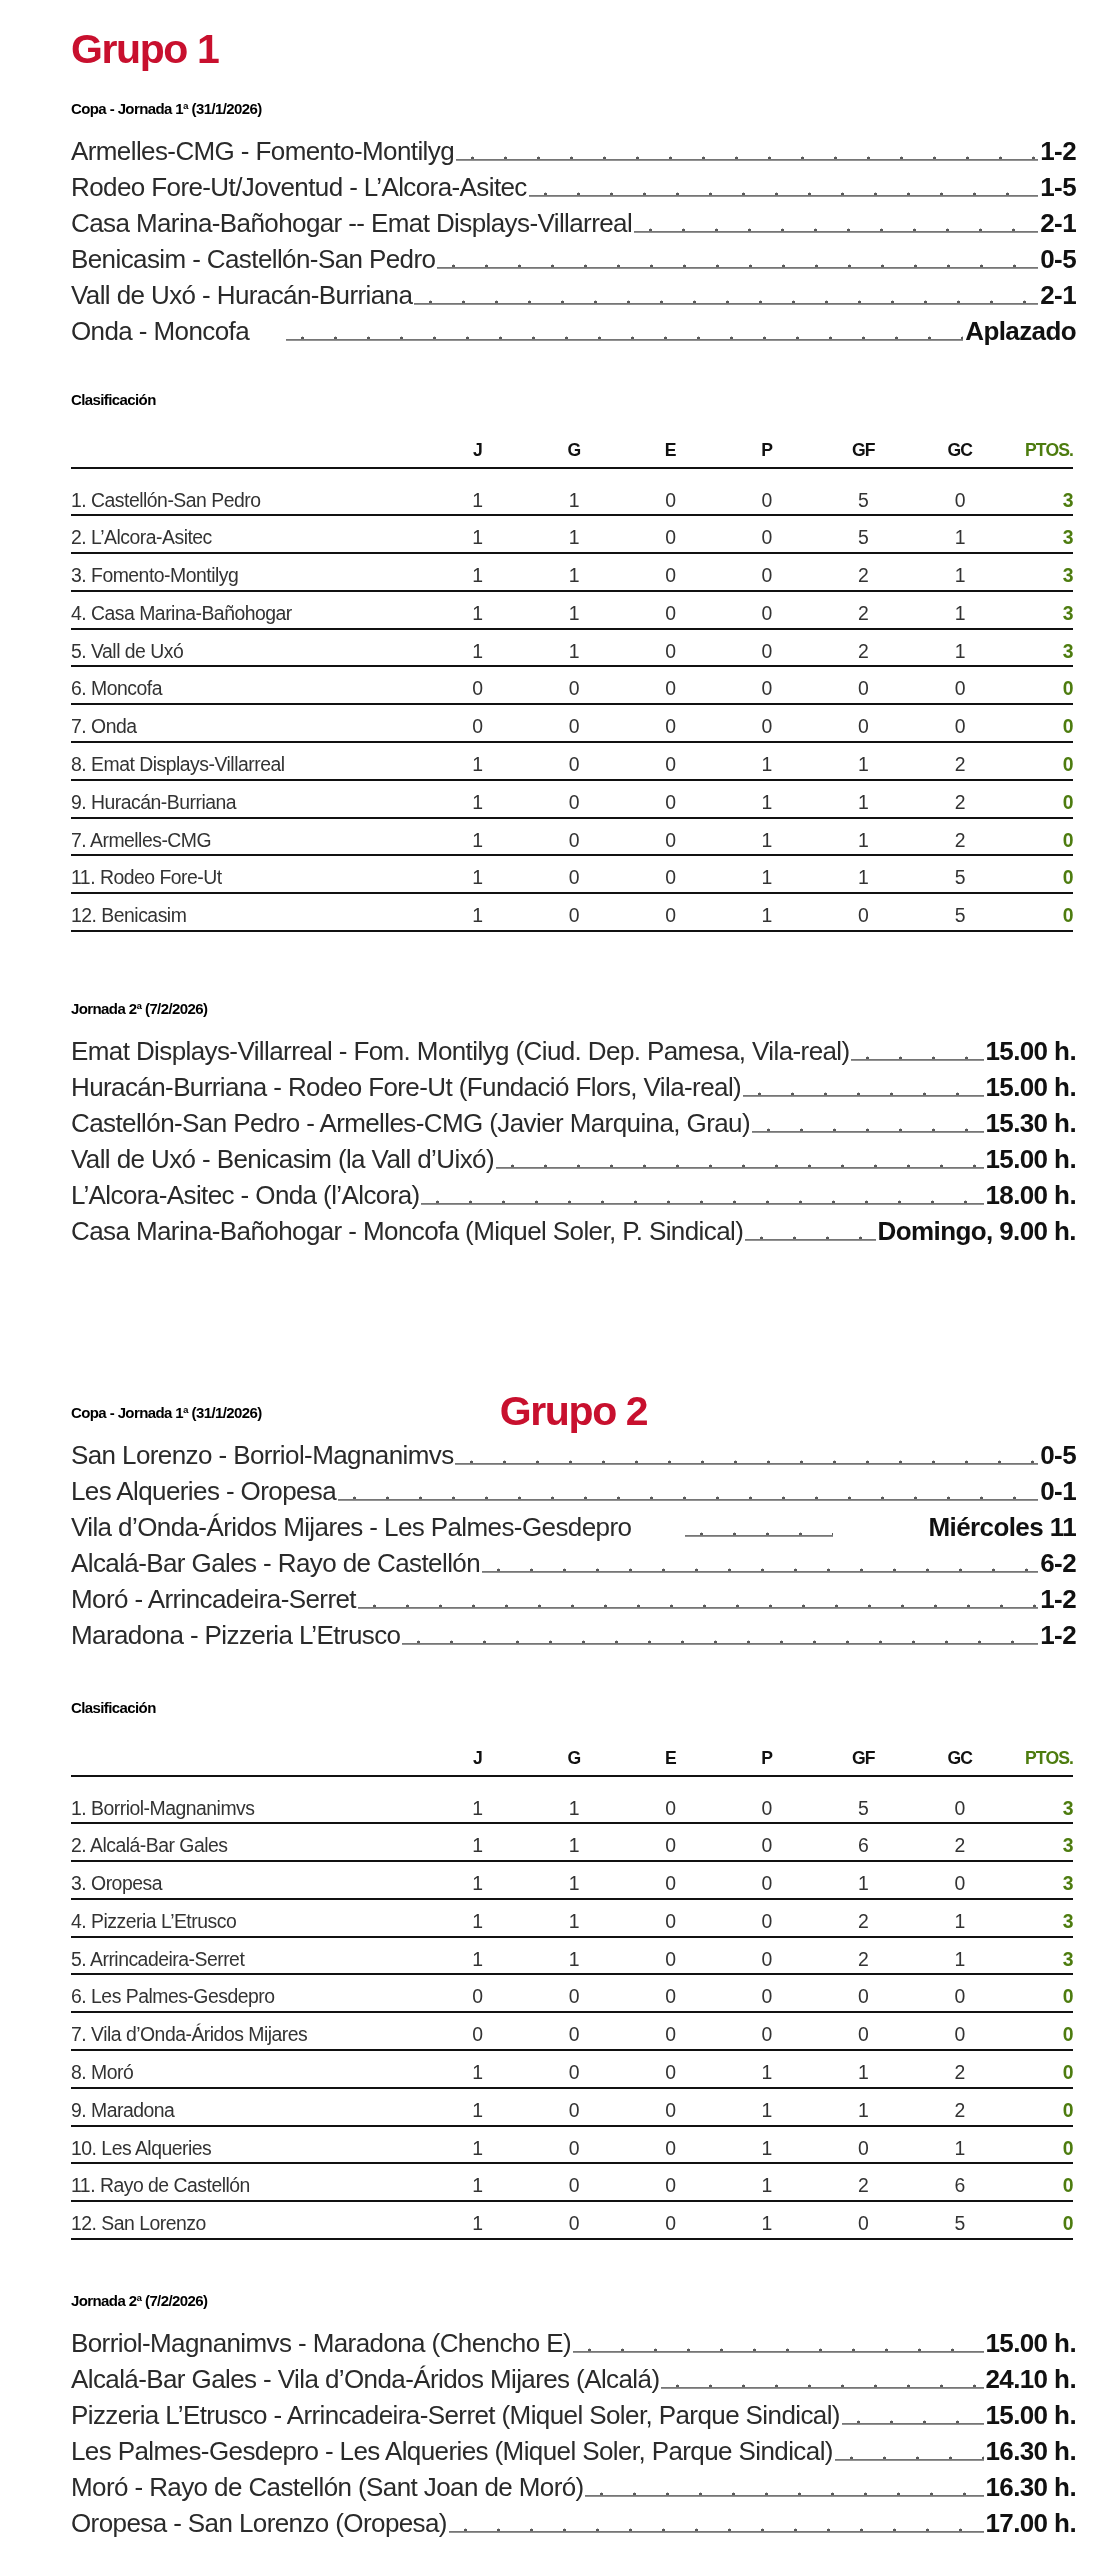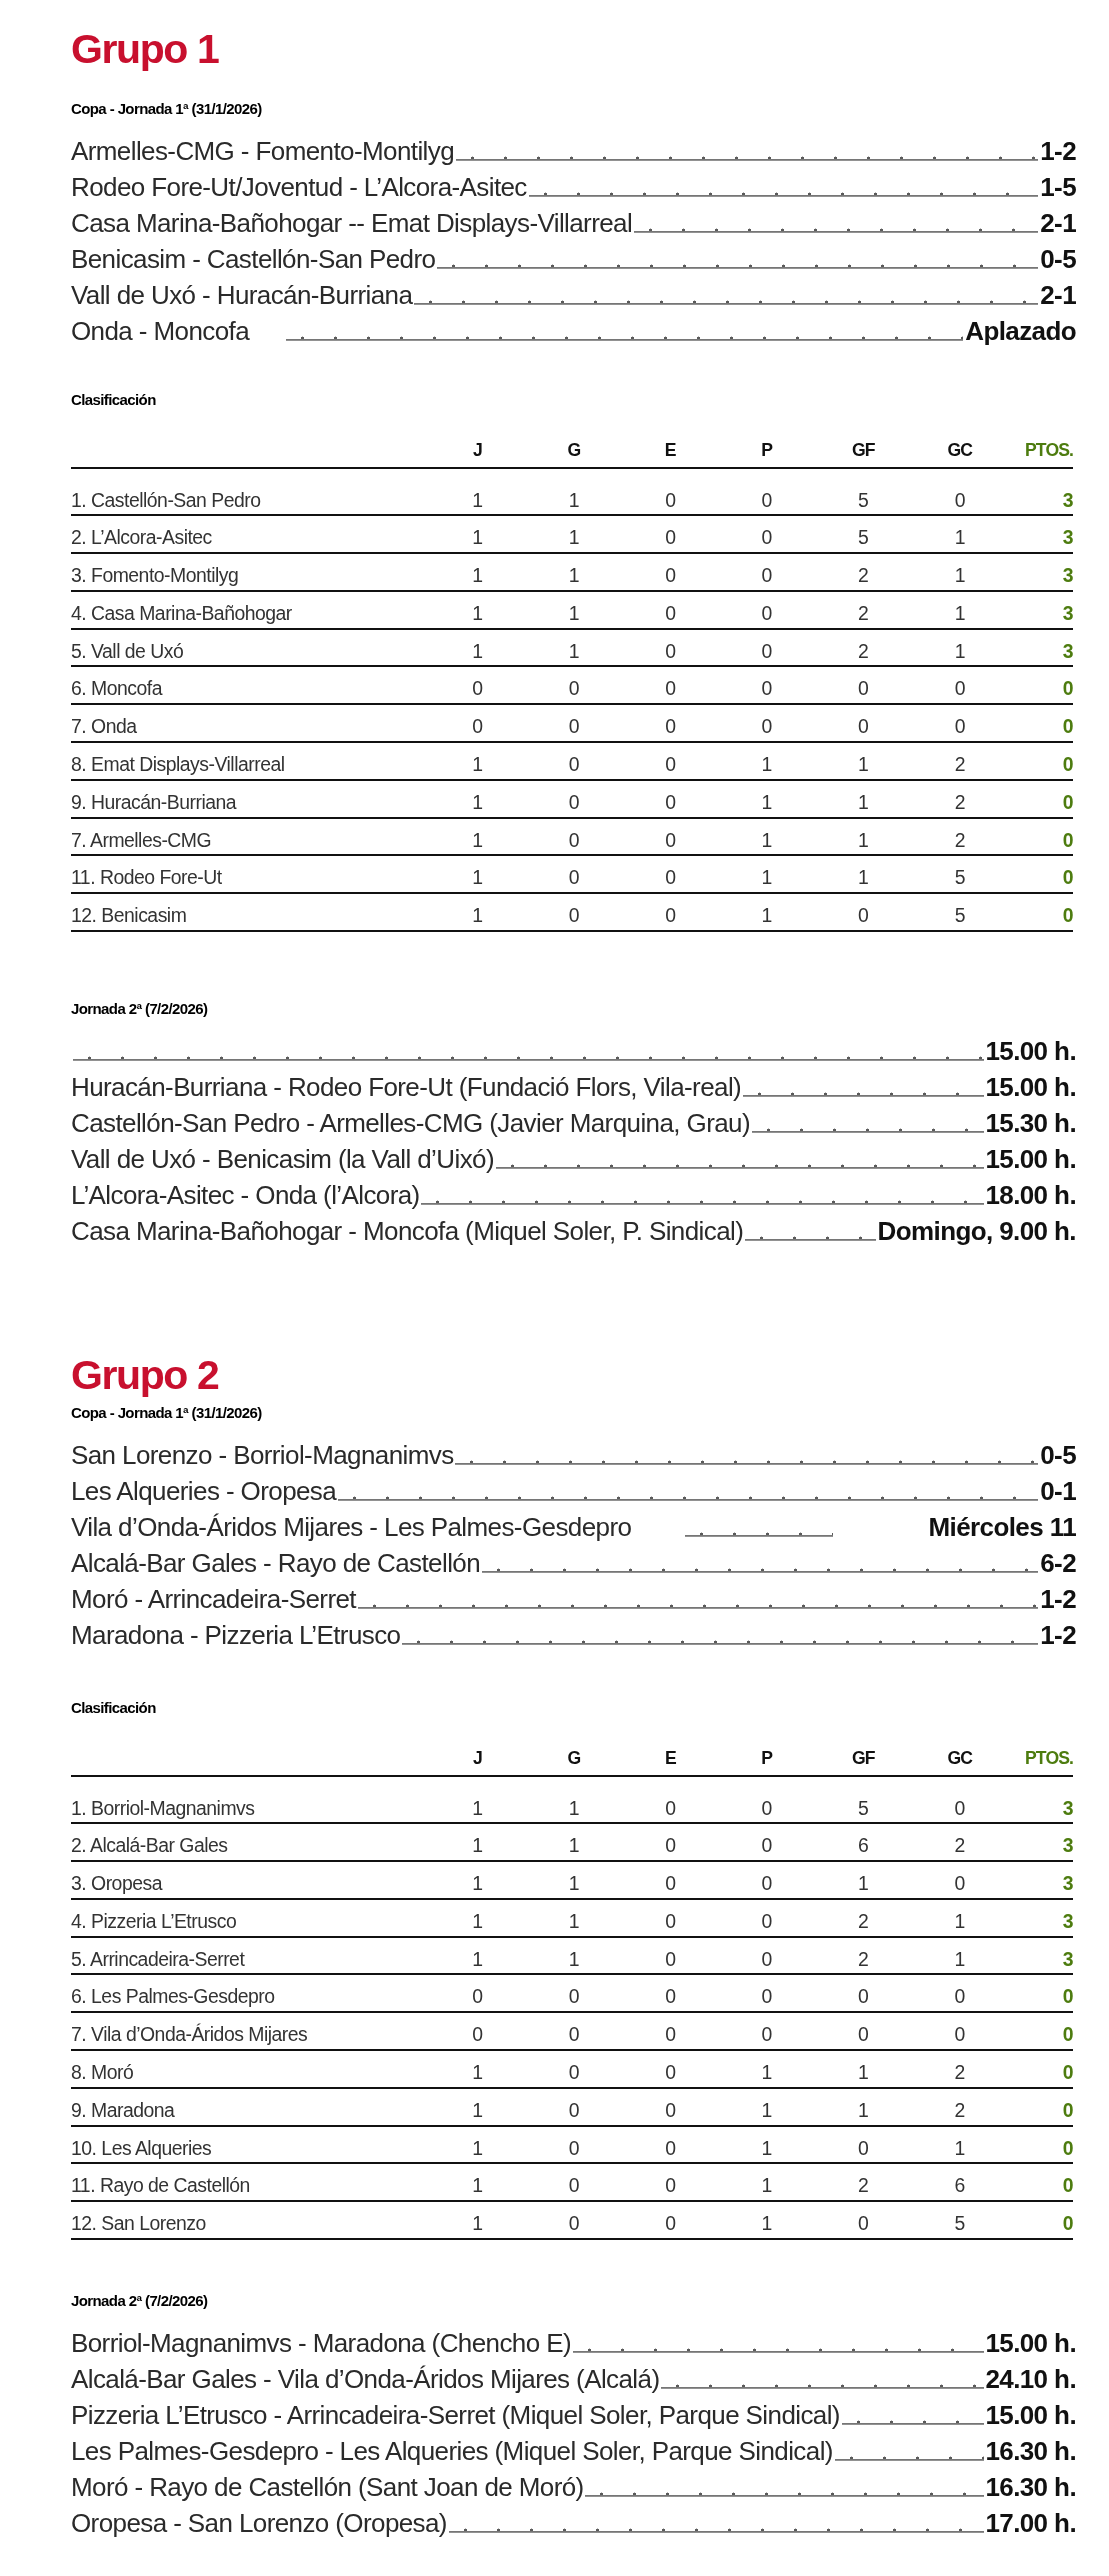--- a/index.html
+++ b/index.html
@@ -224,20 +224,21 @@
             <td class="pts">0</td>
           </tr>
         </tbody>
     </table>
   </section>
 
   <section style="position:absolute; top:996px; left:0; width:1005px;">
     <h2 class="section-title">Jornada 2ª  (7/2/2026)</h2>
     <ul class="results" style="margin-top:9.2px;">
       <li class="result-row">
+          <span class="match">Emat Displays-Villarreal - Fom. Montilyg (Ciud. Dep. Pamesa, Vila-real)</span>
           <span class="leader"></span>
           <span class="score">15.00 h.</span>
         </li>
       <li class="result-row">
           <span class="match">Huracán-Burriana - Rodeo Fore-Ut (Fundació Flors, Vila-real)</span>
           <span class="leader"></span>
           <span class="score">15.00 h.</span>
         </li>
       <li class="result-row">
           <span class="match">Castellón-San Pedro - Armelles-CMG (Javier Marquina, Grau)</span>
@@ -255,21 +256,21 @@
           <span class="score">18.00 h.</span>
         </li>
       <li class="result-row">
           <span class="match">Casa Marina-Bañohogar - Moncofa (Miquel Soler, P. Sindical)</span>
           <span class="leader"></span>
           <span class="score">Domingo, 9.00 h.</span>
         </li>
     </ul>
   </section>
 
-  <section style="position:absolute; top:1352px; left:0; width:1005px;">
+  <section style="position:absolute; top:1388px; left:0; width:1005px;text-align:center;">
     <h1 class="group-title">Grupo 2</h1>
   </section>
 
   <section style="position:absolute; top:1400px; left:0; width:1005px;">
     <h2 class="section-title">Copa - Jornada 1ª  (31/1/2026)</h2>
     <ul class="results" style="margin-top:9.2px;">
       <li class="result-row">
           <span class="match">San Lorenzo - Borriol-Magnanimvs</span>
           <span class="leader"></span>
           <span class="score">0-5</span>

